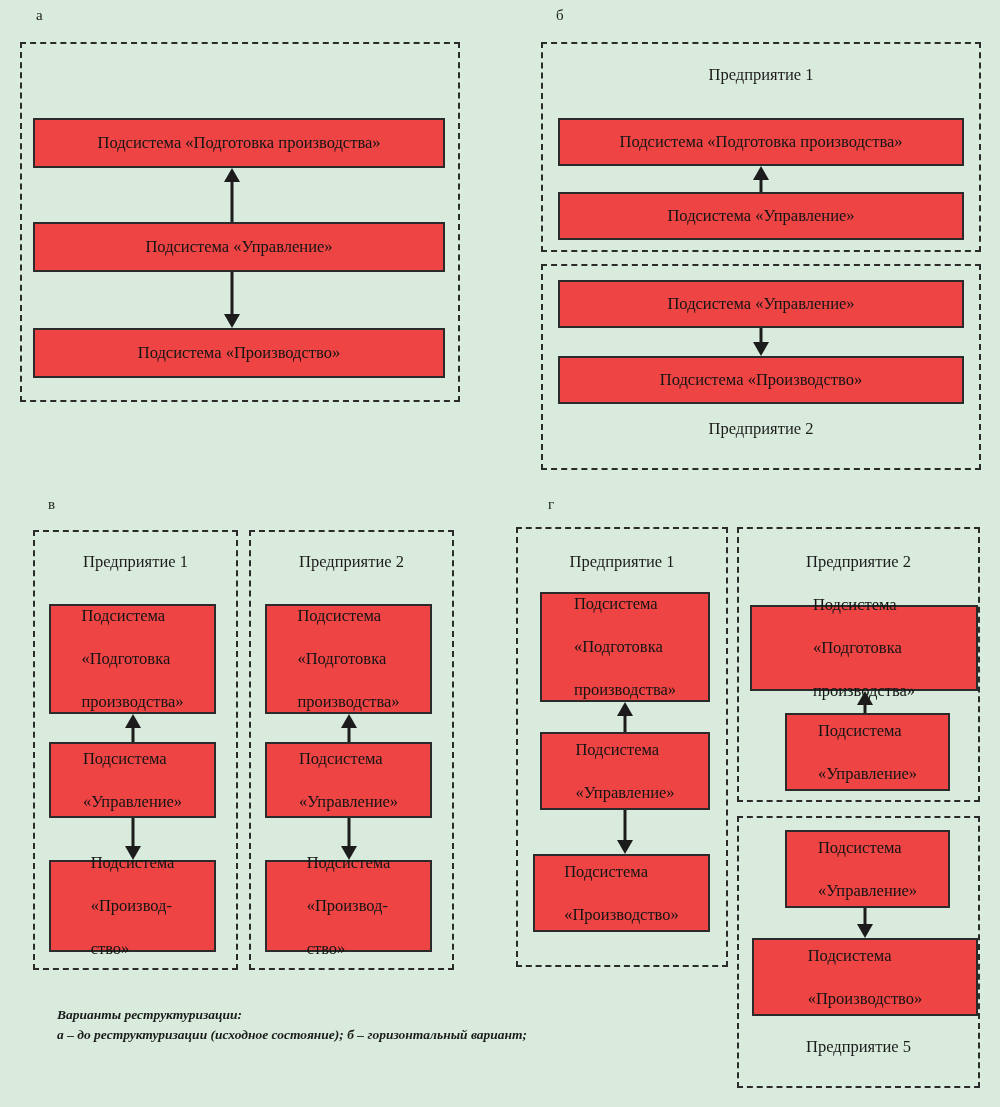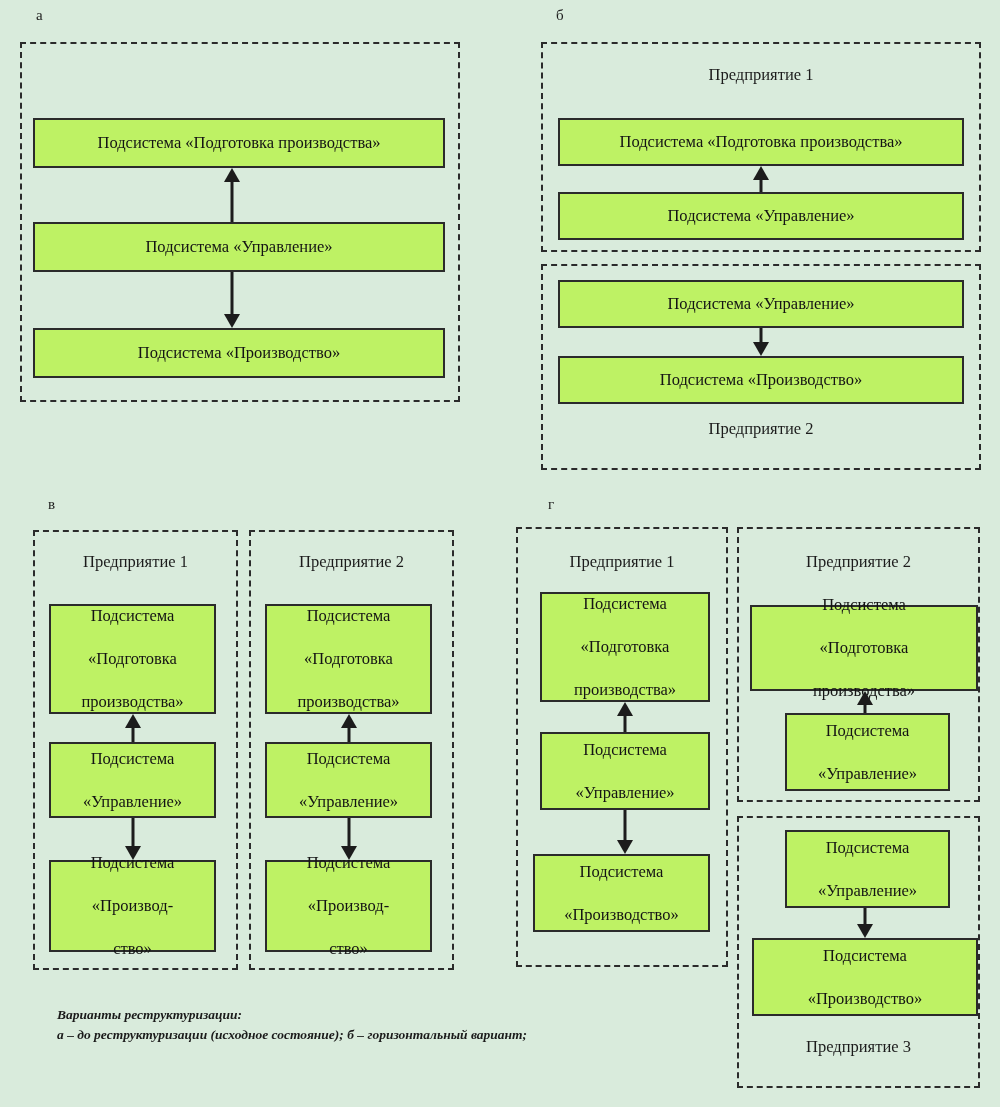--- a/index.html
+++ b/index.html
@@ -36,26 +36,26 @@
     font-size:16.5px;
     color:#1c1c1c;
     line-height:1.15;
     white-space:nowrap;
   }
 
   
   .sbox{
     position:absolute;
     box-sizing:border-box;
-    background:#bef264;
+    background:#ef4444;
     border:2px solid #2b2b2b;
     display:flex;
     align-items:center;
     justify-content:center;
-    text-align:center;
+    text-align:left;
     font-size:16.5px;
     color:#141414;
     line-height:1.30;
     padding:2px 6px;
   }
   .sbox span{display:block;}
 
   
   .arrow{position:absolute;}
   .arrow .shaft{
@@ -278,20 +278,20 @@
   <div class="arrow down" style="left:856px;top:908px;width:18px;height:30px;">
     <div class="shaft"></div>
       <div class="head"></div>
   </div>
   <div class="sbox" style="left:752px;top:938px;width:226px;height:78px;">
     <span>
       <span>Подсистема</span><br>
       <span>«Производство»</span>
     </span>
   </div>
-  <div class="ent-title" style="left:737px;top:1038px;width:243px;">Предприятие 3</div>
+  <div class="ent-title" style="left:737px;top:1038px;width:243px;">Предприятие 5</div>
 
   <div class="caption" style="left:57px;top:1005px;">
     <div>Варианты реструктуризации:</div>
     <div>а – до реструктуризации (исходное состояние); б – горизонтальный вариант;</div>
   </div>
 
 </div>
 
 </body></html>

